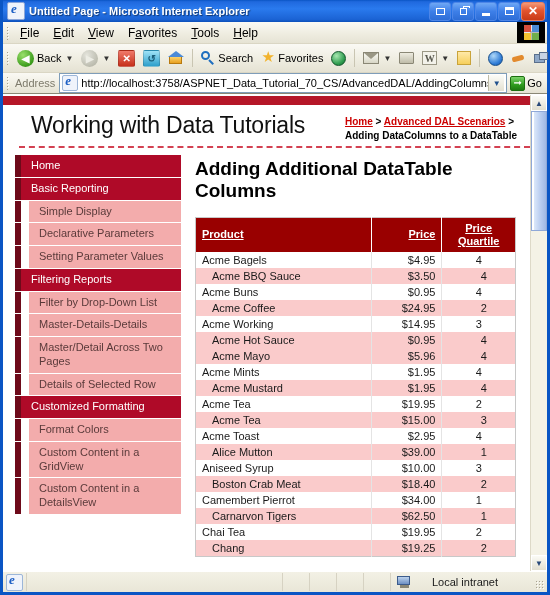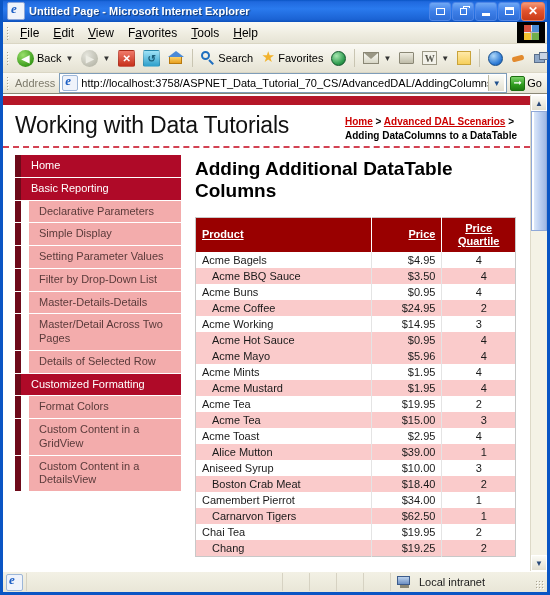--- a/index.html
+++ b/index.html
@@ -241,20 +241,21 @@
   }
   .topbar {
     height: 9px;
     background: #B51628;
     margin: 1px 0 0 0;
   }
   .page-head {
     display: flex; align-items: flex-start;
     padding: 6px 10px 4px 12px;
     border-bottom: 2px dashed #D34152;
+    margin-left: 16px;
   }
   .site-title {
     font-size: 23px; color: #111; font-weight: normal;
     letter-spacing: -0.2px;
     flex: 1 1 auto;
     line-height: 1.1;
     padding-top: 2px;
   }
   .breadcrumb {
     flex: 0 0 175px;
@@ -370,21 +371,21 @@
     background: #EFF3FB; border: 1px solid #9CB6D8; border-radius: 2px; position: relative;
   }
   .st-ie:before {
     content:"e"; position:absolute; left:2px; top:-3px;
     font-family:"Liberation Serif",serif; font-size:13px; font-style:italic; font-weight:bold; color:#1D5FC4;
   }
   .st-main { flex: 1 1 auto; height: 18px; border-left: 1px solid #D6D2C2; }
   .st-cell { flex: 0 0 26px; height: 18px; border-left: 1px solid #D6D2C2; }
   .st-zone {
     flex: 0 0 150px; height: 18px; border-left: 1px solid #D6D2C2;
-    display: flex; align-items: center; gap: 7px; padding-left: 6px;
+    display: flex; align-items: center; gap: 20px; padding-left: 6px;
     position: relative;
   }
   .zone-ic {
     width: 15px; height: 13px; flex: 0 0 15px; position: relative;
   }
   .zone-ic:before {
     content:""; position:absolute; left:0; top:0; width:13px; height:9px;
     background: linear-gradient(180deg,#BCD2EC,#6E91C4); border:1px solid #3C5C8C; box-sizing:border-box;
   }
   .zone-ic:after {
@@ -525,23 +526,24 @@
           <a href="#">Home</a><span> &gt; </span><a href="#">Advanced DAL Scenarios</a><span> &gt; </span><span>Adding DataColumns to a DataTable</span>
         </div>
       </div>
 
       <div class="body-cols">
 
         <div class="sidebar">
           <ul class="nav-list" id="nav-list">
               <li class="nav-h"><span>Home</span></li>
               <li class="nav-h"><span>Basic Reporting</span></li>
+              <li class="nav-s"><span>Simple Display</span></li>
               <li class="nav-s"><span>Declarative Parameters</span></li>
-              <li class="nav-s"><span>Simple Display</span></li>
               <li class="nav-s"><span>Setting Parameter Values</span></li>
+              <li class="nav-h"><span>Filtering Reports</span></li>
               <li class="nav-s"><span>Filter by Drop-Down List</span></li>
               <li class="nav-s"><span>Master-Details-Details</span></li>
               <li class="nav-s"><span>Master/Detail Across Two Pages</span></li>
               <li class="nav-s"><span>Details of Selected Row</span></li>
               <li class="nav-h"><span>Customized Formatting</span></li>
               <li class="nav-s"><span>Format Colors</span></li>
               <li class="nav-s"><span>Custom Content in a GridView</span></li>
               <li class="nav-s"><span>Custom Content in a DetailsView</span></li>
             </ul>
         </div>

